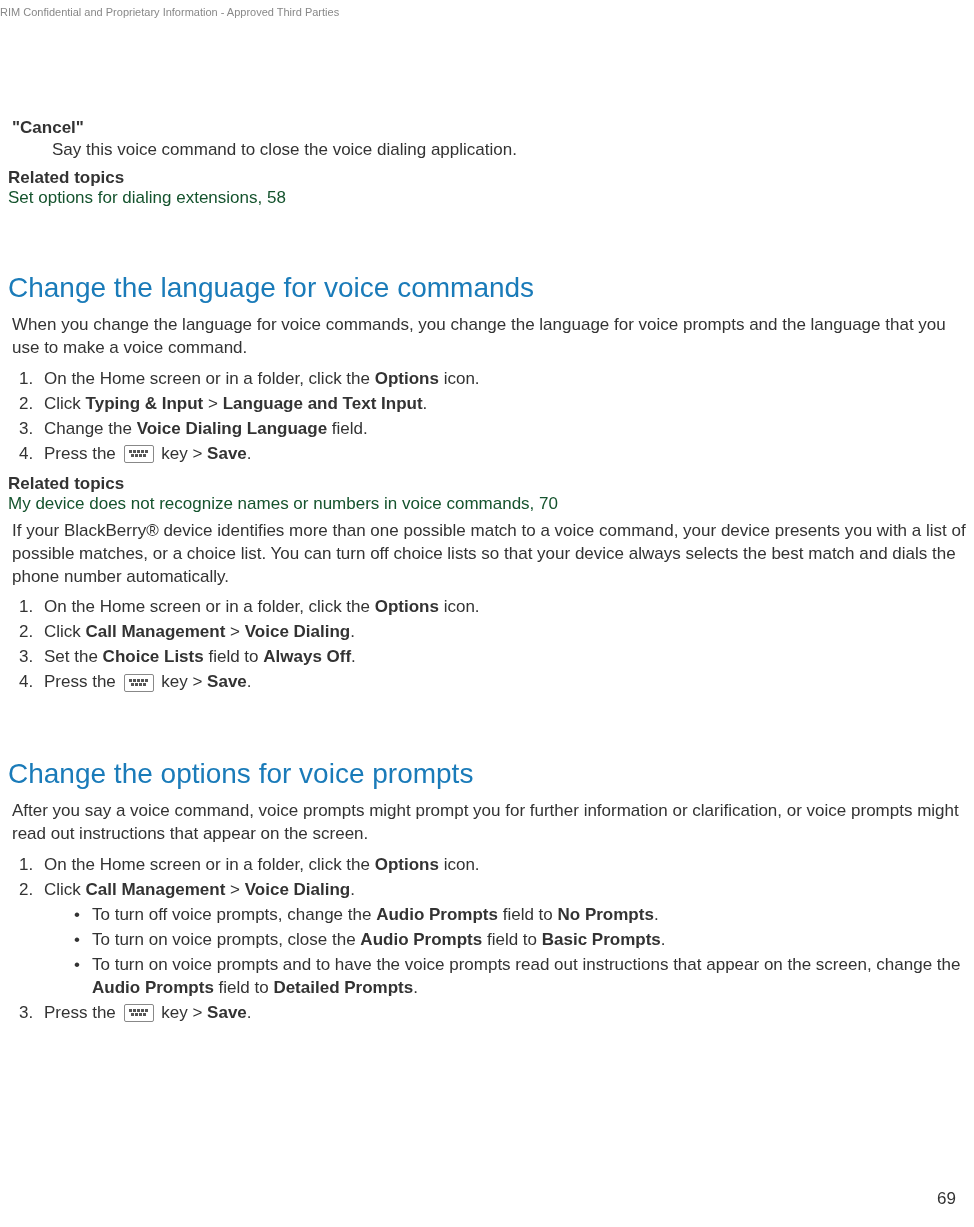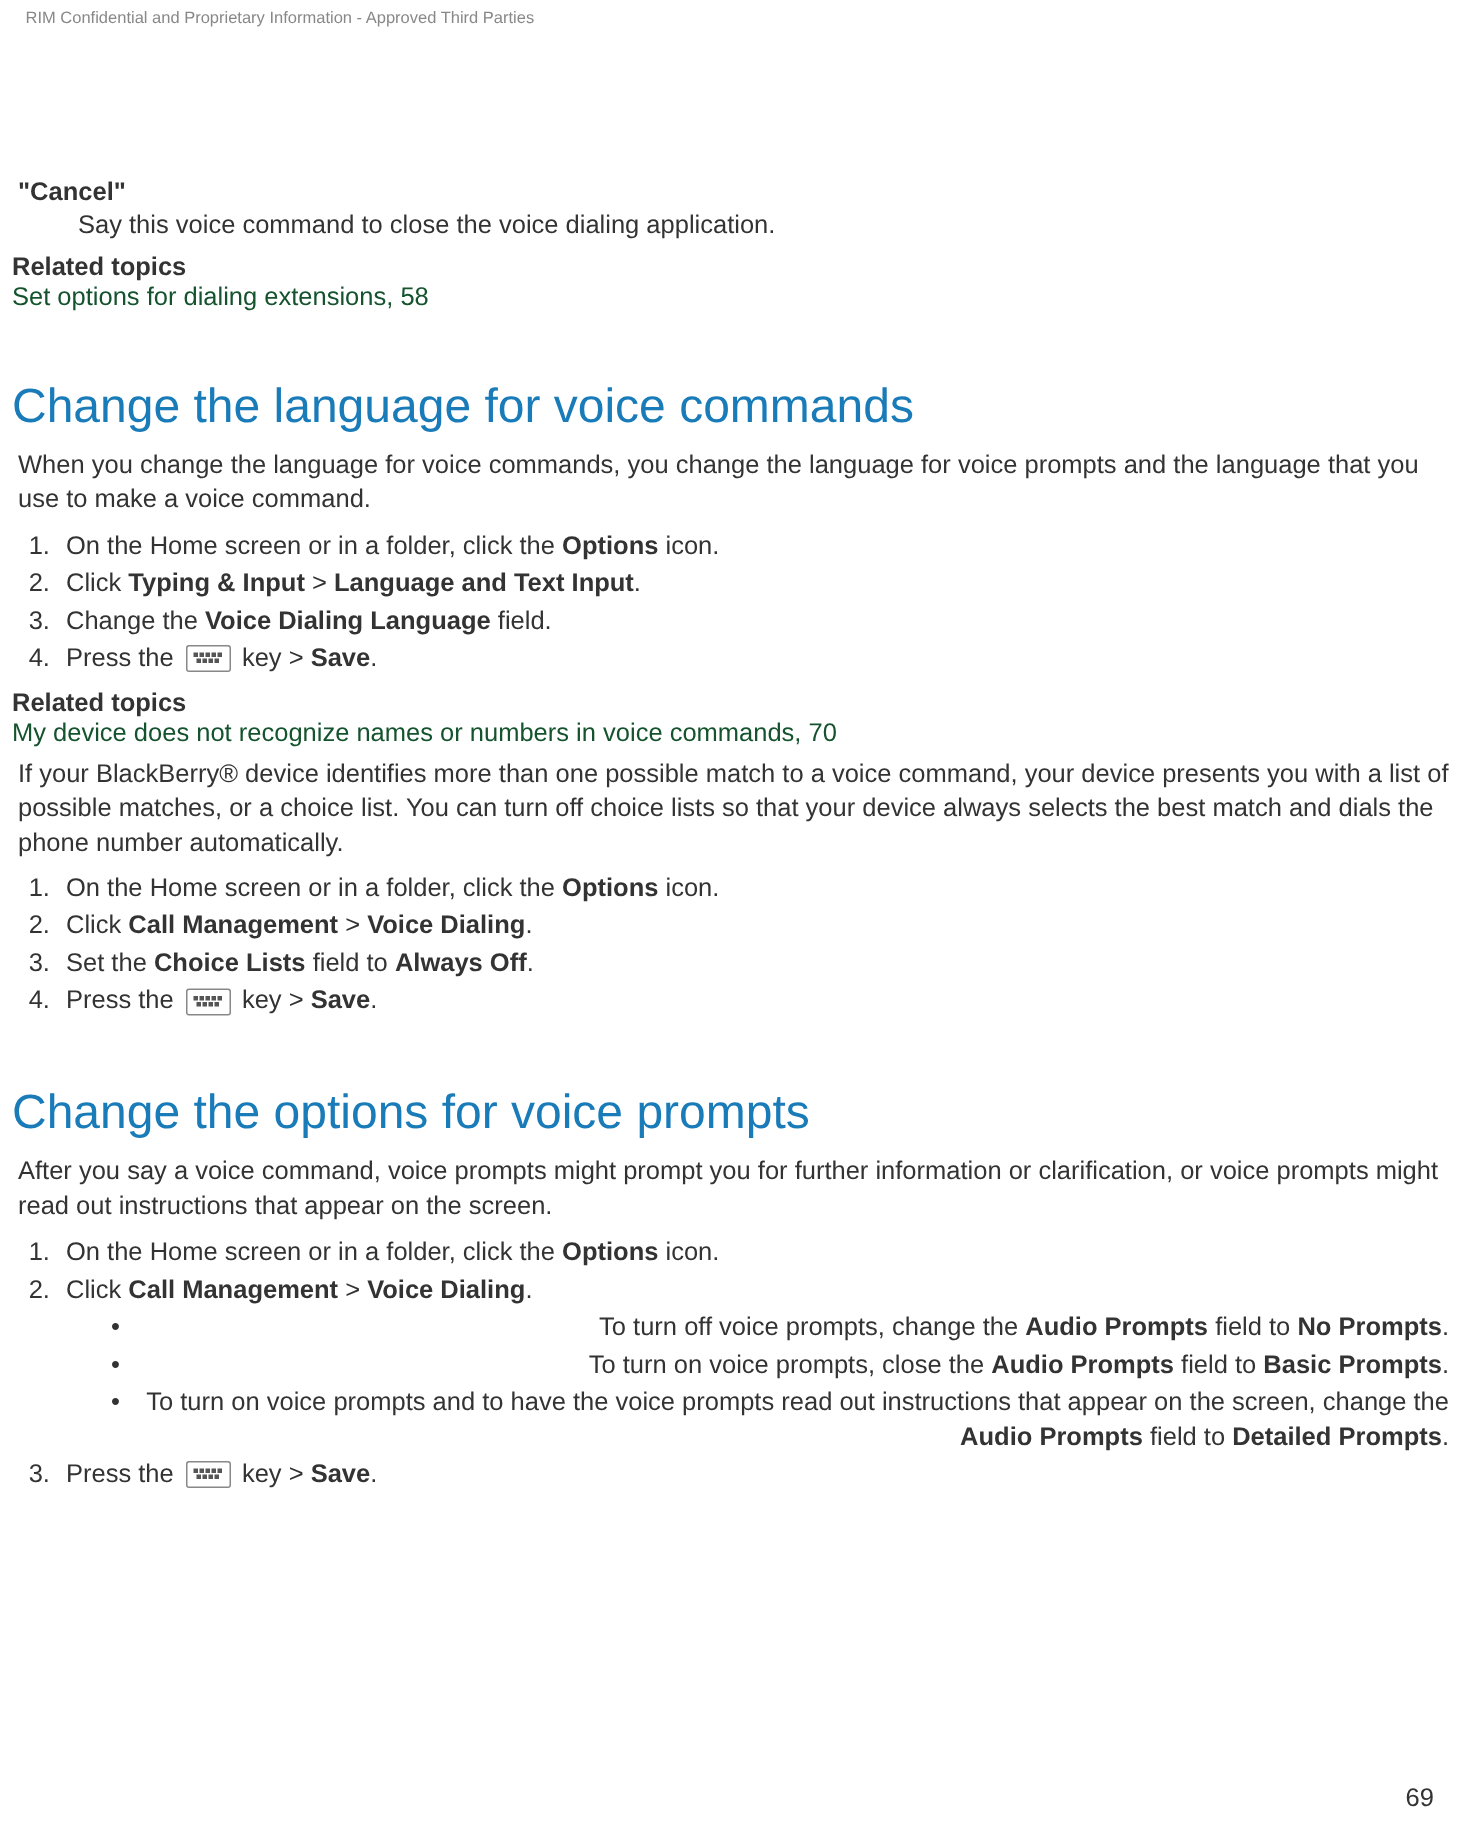--- a/index.html
+++ b/index.html
@@ -13,21 +13,21 @@
       color: #333;
       background: #fff;
       width: 974px;
       height: 1227px;
       padding: 0;
       position: relative;
     }
     .header-note {
       font-size: 11px;
       color: #888;
-      padding: 6px 4px 0 17px;
+      padding: 6px 4px 0 0;
     }
     .content {
       padding: 100px 8px 0 8px;
     }
     .term {
       font-weight: bold;
       padding-left: 4px;
     }
     .definition {
       padding-left: 44px;
@@ -38,22 +38,22 @@
       margin-top: 8px;
     }
     .link {
       color: #14532d;
       text-decoration: none;
       cursor: pointer;
     }
     h2 {
       color: #1a7bb9;
       font-weight: normal;
-      font-size: 32px;
-      margin-top: 44px;
+      font-size: 28px;
+      margin-top: 64px;
       margin-bottom: 10px;
     }
     .intro {
       margin-top: 6px;
       padding-left: 4px;
       line-height: 1.35;
     }
     ol {
       list-style-position: outside;
       padding-left: 30px;
@@ -61,21 +61,20 @@
     }
     ol li {
       padding-left: 6px;
       margin-bottom: 2px;
       line-height: 1.35;
     }
     ul {
       list-style: none;
       padding-left: 30px;
       margin-top: 2px;
-      text-align: right;
     }
     ul li {
       position: relative;
       padding-left: 18px;
       margin-bottom: 2px;
       line-height: 1.35;
     }
     ul li::before {
       content: "•";
       position: absolute;

